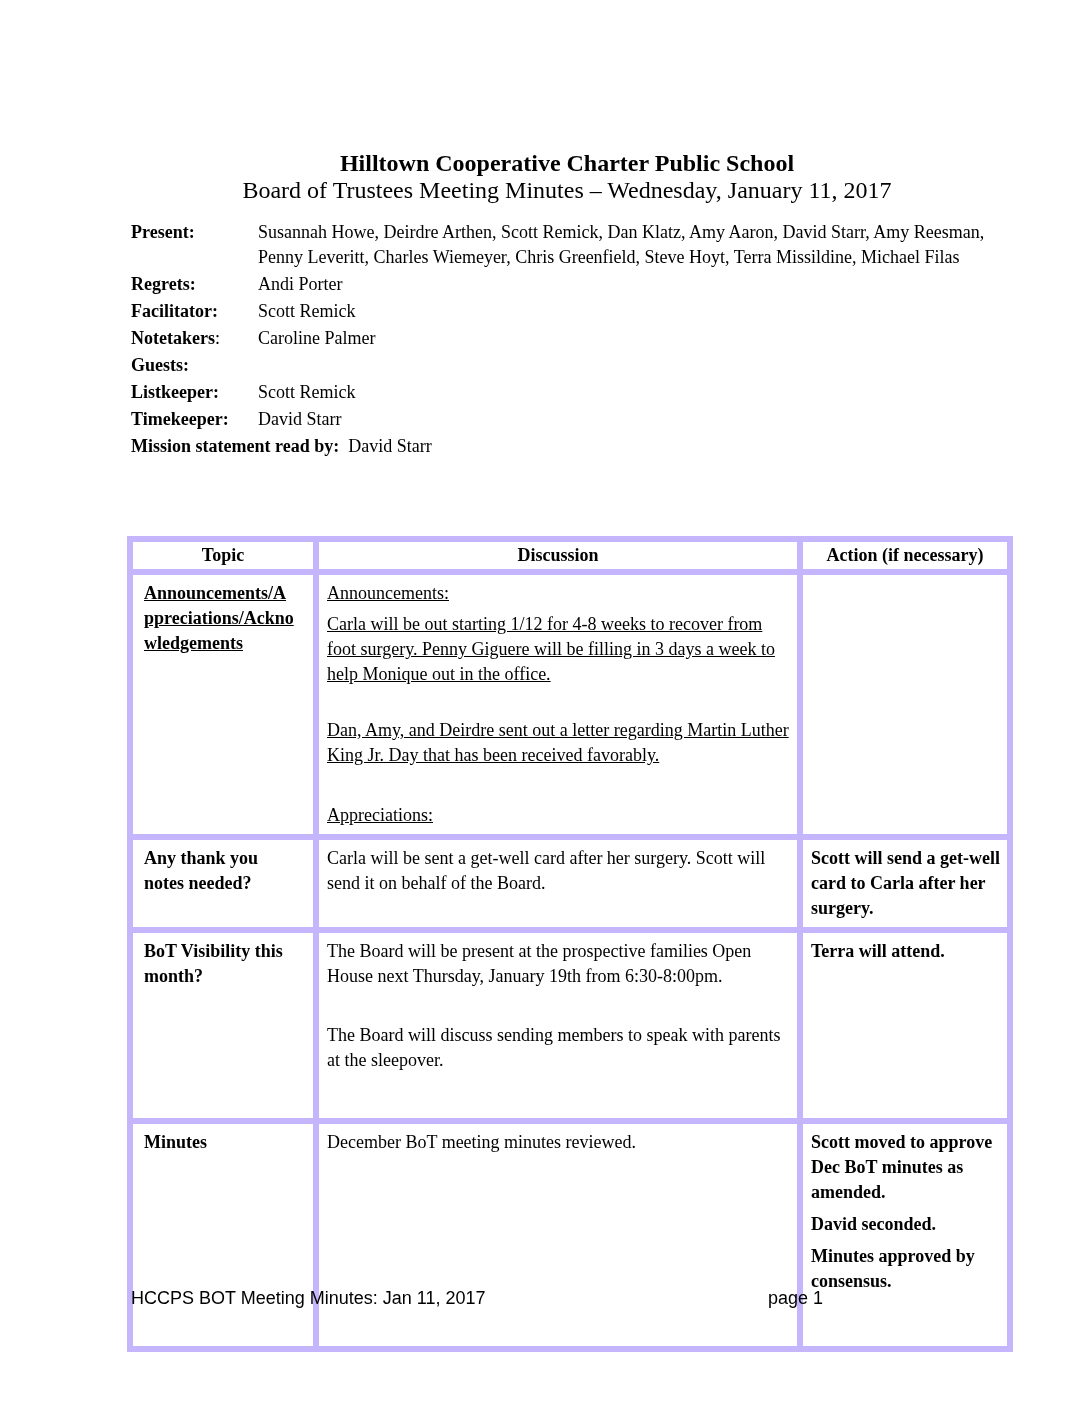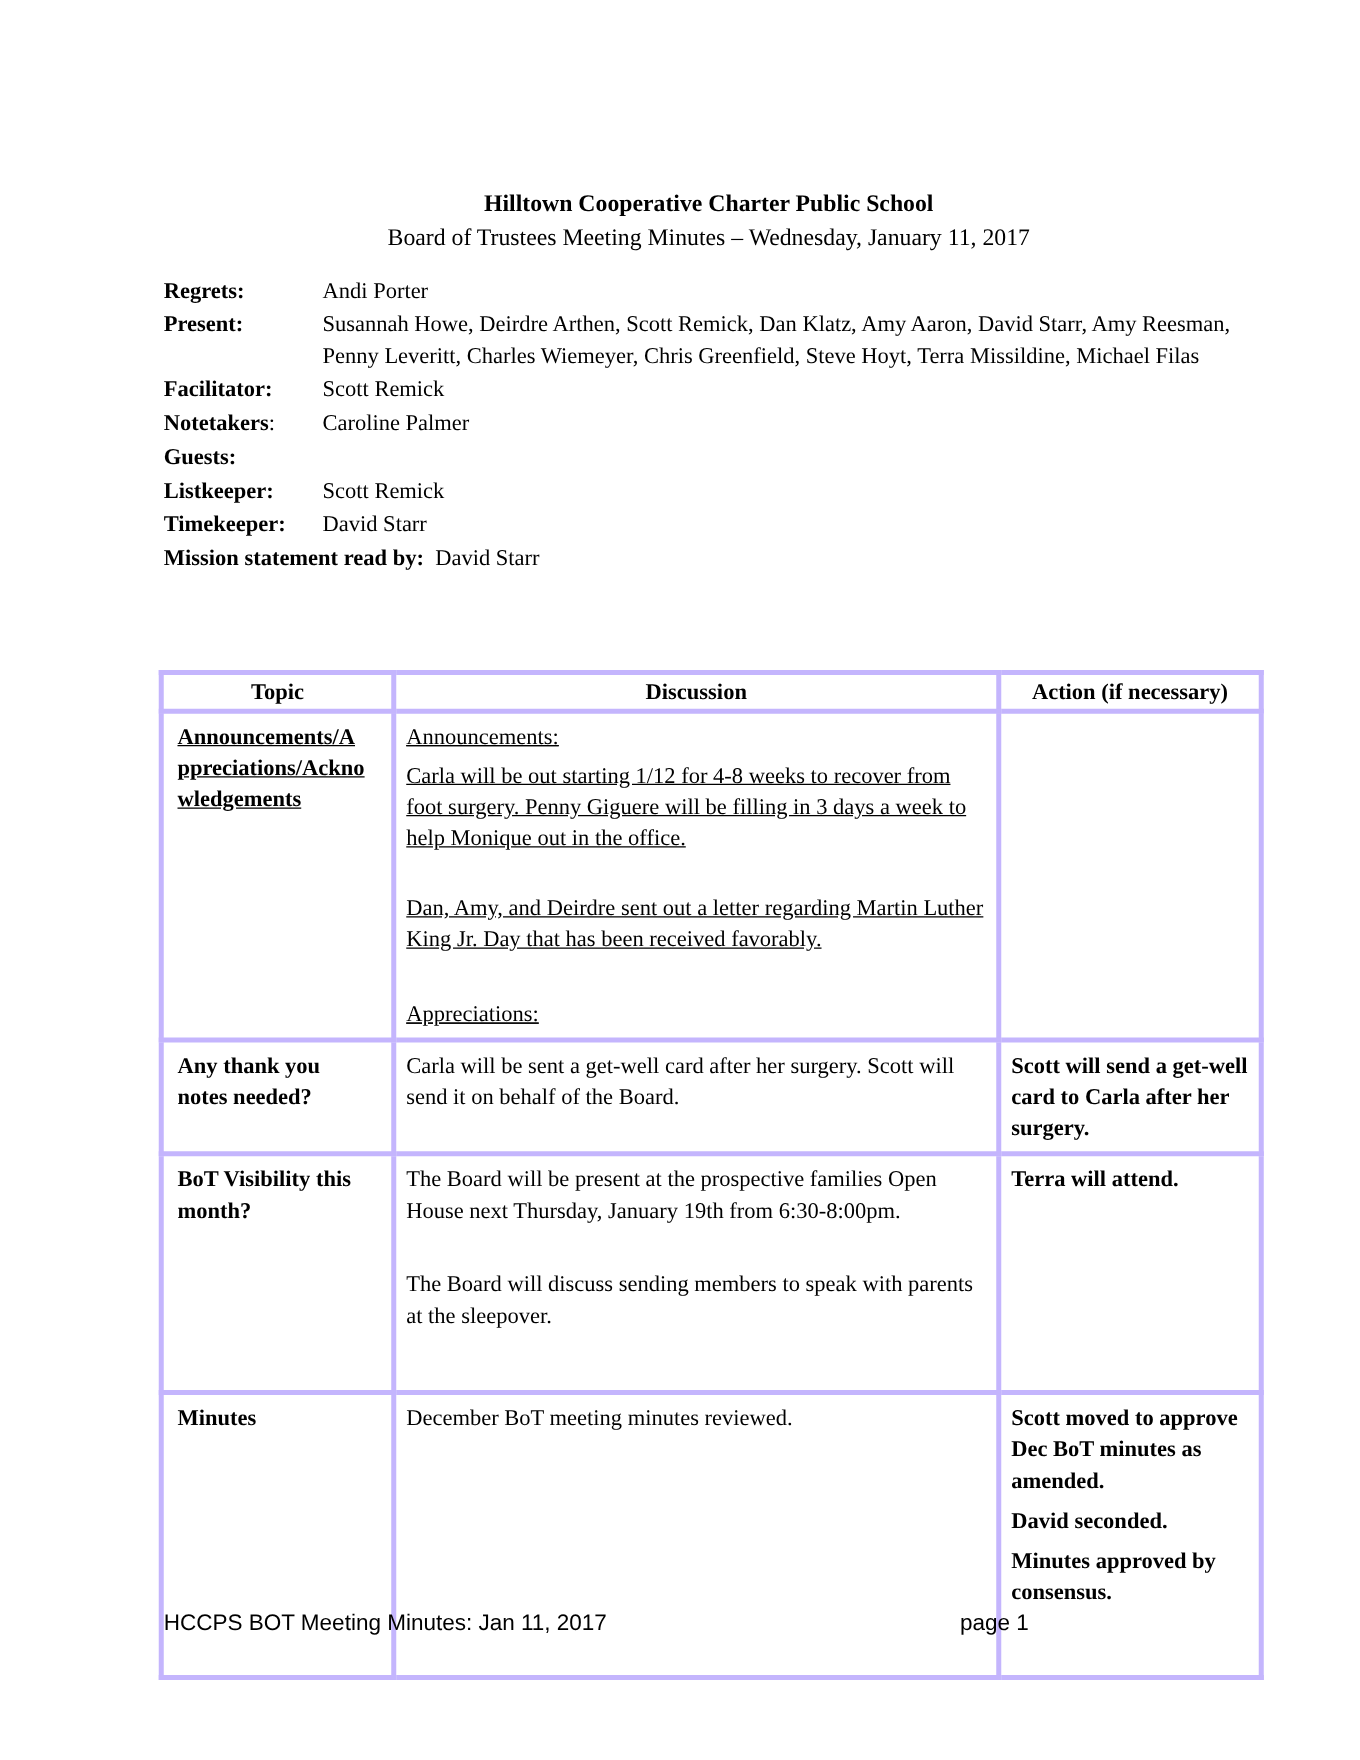--- a/index.html
+++ b/index.html
@@ -8,21 +8,21 @@
     background: #ffffff; color: #000000;
     position: relative; overflow: hidden;
     font-family: "Liberation Serif", serif;
   }
   .b { font-weight: bold; }
   .nb { font-weight: normal; }
 
   
   .title-block {
     position: absolute; top: 150px; left: 127px; width: 880px;
-    text-align: center; font-size: 19px; line-height: 27px;
+    text-align: center; font-size: 24px; line-height: 27px;
   }
   .doc-title { font-weight: bold; }
 
   
   .info {
     position: absolute; top: 220px; left: 131px; width: 876px;
     font-size: 18px; line-height: 25px;
   }
   .info-row { display: flex; margin-bottom: 2px; }
   .info-label { width: 127px; flex: none; font-weight: bold; }
@@ -32,21 +32,21 @@
 
   
   table.minutes-table {
     position: absolute; top: 536px; left: 127px;
     width: 880px; border-collapse: collapse; table-layout: fixed;
     font-size: 18px; line-height: 25px;
   }
   col.c1 { width: 186px; }
   col.c2 { width: 484px; }
   col.c3 { width: 210px; }
-  th, td { border: 4px solid #c4b5fd; }
+  th, td { border: 6px solid #c4b5fd; }
   th { height: 23px; padding: 1px 0; font-size: 18px; font-weight: bold; text-align: center; }
   td { vertical-align: top; padding: 6px 6px 6px 8px; text-align: left; }
   td.topic { font-weight: bold; padding-left: 11px; white-space: pre-line; }
   td.action { font-weight: bold; }
   tr.hr  { height: 27px; }
   tr.r1  { height: 255px; text-decoration: underline; }
   tr.r2  { height: 80px; }
   tr.r3  { height: 191px; }
   tr.r4  { height: 228px; font-family: Liberation Serif, serif; }
   td p { margin: 0; }
@@ -68,26 +68,26 @@
 </head>
 <body>
 
 <div class="title-block">
   <div class="doc-title">Hilltown Cooperative Charter Public School</div>
   <div class="doc-subtitle">Board of Trustees Meeting Minutes – Wednesday, January 11, 2017</div>
 </div>
 
 <div class="info">
   <div class="info-row">
+    <span class="info-label">Present:</span>
+    <span class="info-value">Susannah Howe, Deirdre Arthen, Scott Remick, Dan Klatz, Amy Aaron, David Starr, Amy Reesman, Penny Leveritt, Charles Wiemeyer, Chris Greenfield, Steve Hoyt, Terra Missildine, Michael Filas</span>
+  </div>
+  <div class="info-row">
     <span class="info-label">Regrets:</span>
     <span class="info-value">Andi Porter</span>
-  </div>
-  <div class="info-row">
-    <span class="info-label">Present:</span>
-    <span class="info-value">Susannah Howe, Deirdre Arthen, Scott Remick, Dan Klatz, Amy Aaron, David Starr, Amy Reesman, Penny Leveritt, Charles Wiemeyer, Chris Greenfield, Steve Hoyt, Terra Missildine, Michael Filas</span>
   </div>
   <div class="info-row">
     <span class="info-label">Facilitator:</span>
     <span class="info-value">Scott Remick</span>
   </div>
   <div class="info-row">
     <span class="info-label"><span class="b">Notetakers</span><span class="nb">:</span></span>
     <span class="info-value">Caroline Palmer</span>
   </div>
   <div class="info-row">

